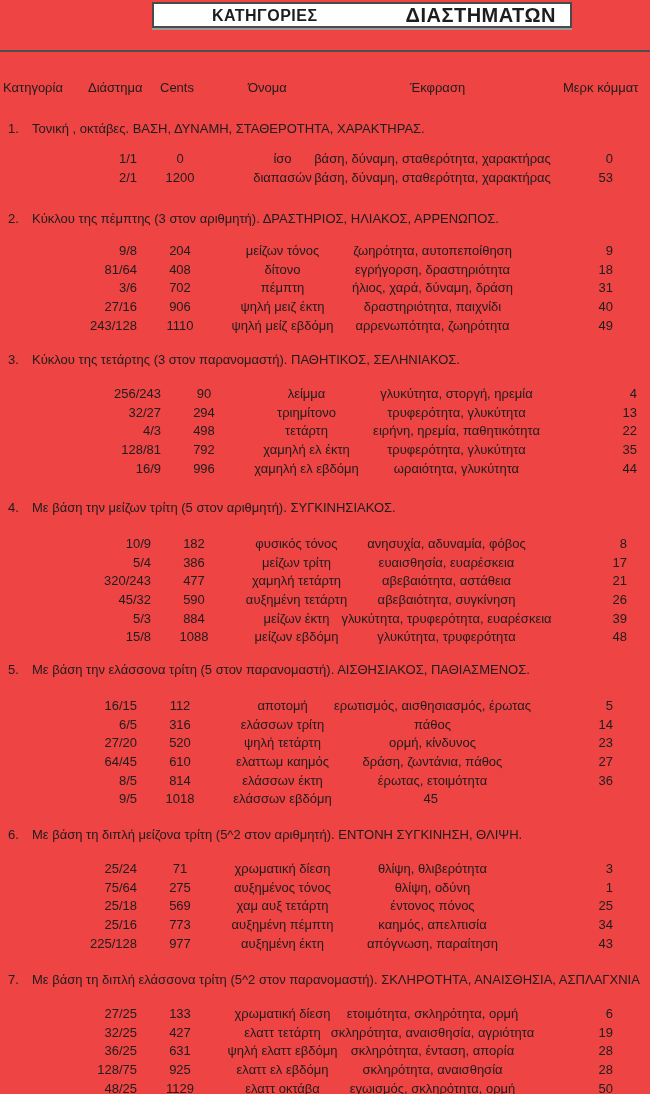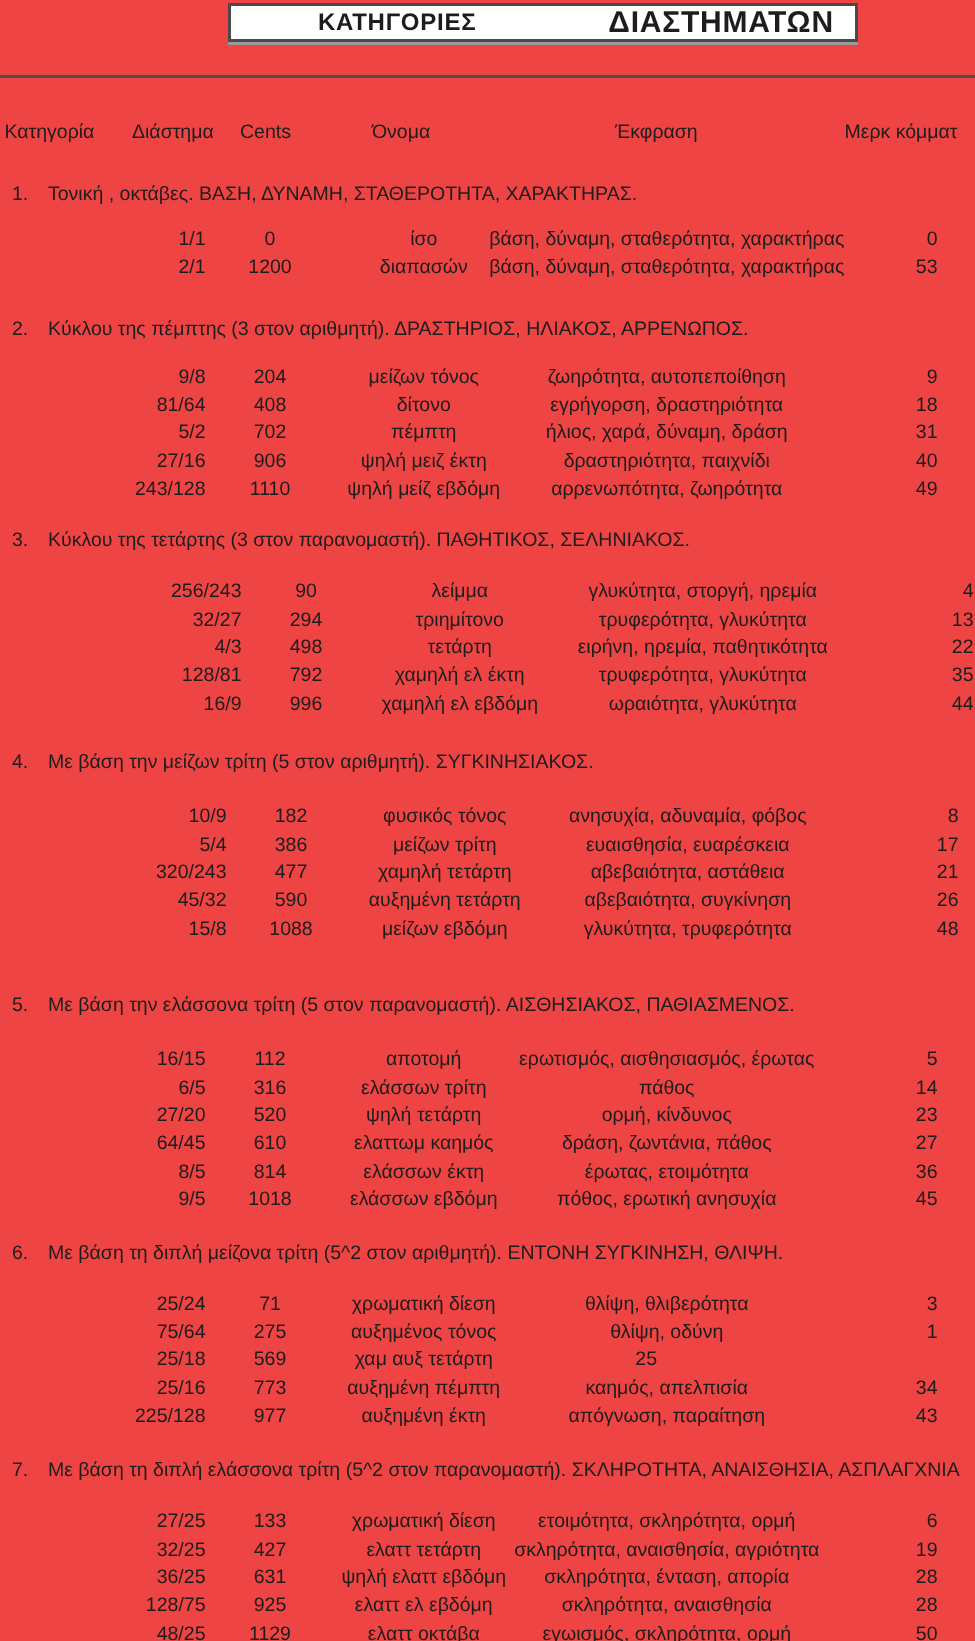--- a/index.html
+++ b/index.html
@@ -31,21 +31,21 @@
   
   .section{position:absolute;left:0;width:650px;}
   .sec-heading{position:relative;height:19px;white-space:nowrap;}
   .sec-number{position:absolute;left:8px;top:0;}
   .sec-title{position:absolute;left:32px;top:0;}
   .rows{position:relative;}
   .row{display:flex;height:18.7px;line-height:18.7px;white-space:nowrap;}
   .c1{width:140px;text-align:right;padding-right:3px;box-sizing:border-box;}
   .c2{width:80px;text-align:center;}
   .c3{width:125px;text-align:center;overflow:visible;}
-  .c4{width:175px;text-align:center;overflow:visible;display:flex;justify-content:center;margin-left:12px;}
+  .c4{width:175px;text-align:center;overflow:visible;display:flex;justify-content:center;}
   .c4 > span{flex:0 0 auto;}
   .c5{width:93px;text-align:right;}
 </style>
 </head>
 <body>
 
 <div id="page">
 
   <div class="title-box">
     <span class="w1">ΚΑΤΗΓΟΡΙΕΣ</span>
@@ -112,21 +112,21 @@
       <span class="c1">81/64</span>
       <span class="c2">408</span>
       <span class="c3">δίτονο</span>
       <span class="c4">
               <span>εγρήγορση, δραστηριότητα</span>
             </span>
       <span class="c5">18</span>
     </div>
 
     <div class="row">
-      <span class="c1">5/2</span>
+      <span class="c1">3/6</span>
       <span class="c2">702</span>
       <span class="c3">πέμπτη</span>
       <span class="c4">
               <span>ήλιος, χαρά, δύναμη, δράση</span>
             </span>
       <span class="c5">31</span>
     </div>
 
     <div class="row">
       <span class="c1">27/16</span>
@@ -247,20 +247,29 @@
     <div class="row">
       <span class="c1">45/32</span>
       <span class="c2">590</span>
       <span class="c3">αυξημένη τετάρτη</span>
       <span class="c4">
               <span>αβεβαιότητα, συγκίνηση</span>
             </span>
       <span class="c5">26</span>
     </div>
 
+    <div class="row">
+      <span class="c1">5/3</span>
+      <span class="c2">884</span>
+      <span class="c3">μείζων έκτη</span>
+      <span class="c4">
+              <span>γλυκύτητα, τρυφερότητα, ευαρέσκεια</span>
+            </span>
+      <span class="c5">39</span>
+    </div>
 
     <div class="row">
       <span class="c1">15/8</span>
       <span class="c2">1088</span>
       <span class="c3">μείζων εβδόμη</span>
       <span class="c4">
               <span>γλυκύτητα, τρυφερότητα</span>
             </span>
       <span class="c5">48</span>
     </div>
@@ -320,23 +329,20 @@
       <span class="c4">
               <span>έρωτας, ετοιμότητα</span>
             </span>
       <span class="c5">36</span>
     </div>
 
     <div class="row">
       <span class="c1">9/5</span>
       <span class="c2">1018</span>
       <span class="c3">ελάσσων εβδόμη</span>
-      <span class="c4">
-              <span>πόθος, ερωτική ανησυχία</span>
-            </span>
       <span class="c5">45</span>
     </div>
   </div>
     </div>
 
     <div class="section" style="top: 825px;">
       <div class="sec-heading">
         <span class="sec-number">6.</span>
         <span class="sec-title">Με βάση τη διπλή μείζονα τρίτη (5^2 στον αριθμητή). ΕΝΤΟΝΗ ΣΥΓΚΙΝΗΣΗ, ΘΛΙΨΗ.</span>
       </div>
@@ -358,20 +364,23 @@
       <span class="c4">
               <span>θλίψη, οδύνη</span>
             </span>
       <span class="c5">1</span>
     </div>
 
     <div class="row">
       <span class="c1">25/18</span>
       <span class="c2">569</span>
       <span class="c3">χαμ αυξ τετάρτη</span>
+      <span class="c4">
+              <span>έντονος πόνος</span>
+            </span>
       <span class="c5">25</span>
     </div>
 
     <div class="row">
       <span class="c1">25/16</span>
       <span class="c2">773</span>
       <span class="c3">αυξημένη πέμπτη</span>
       <span class="c4">
               <span>καημός, απελπισία</span>
             </span>

